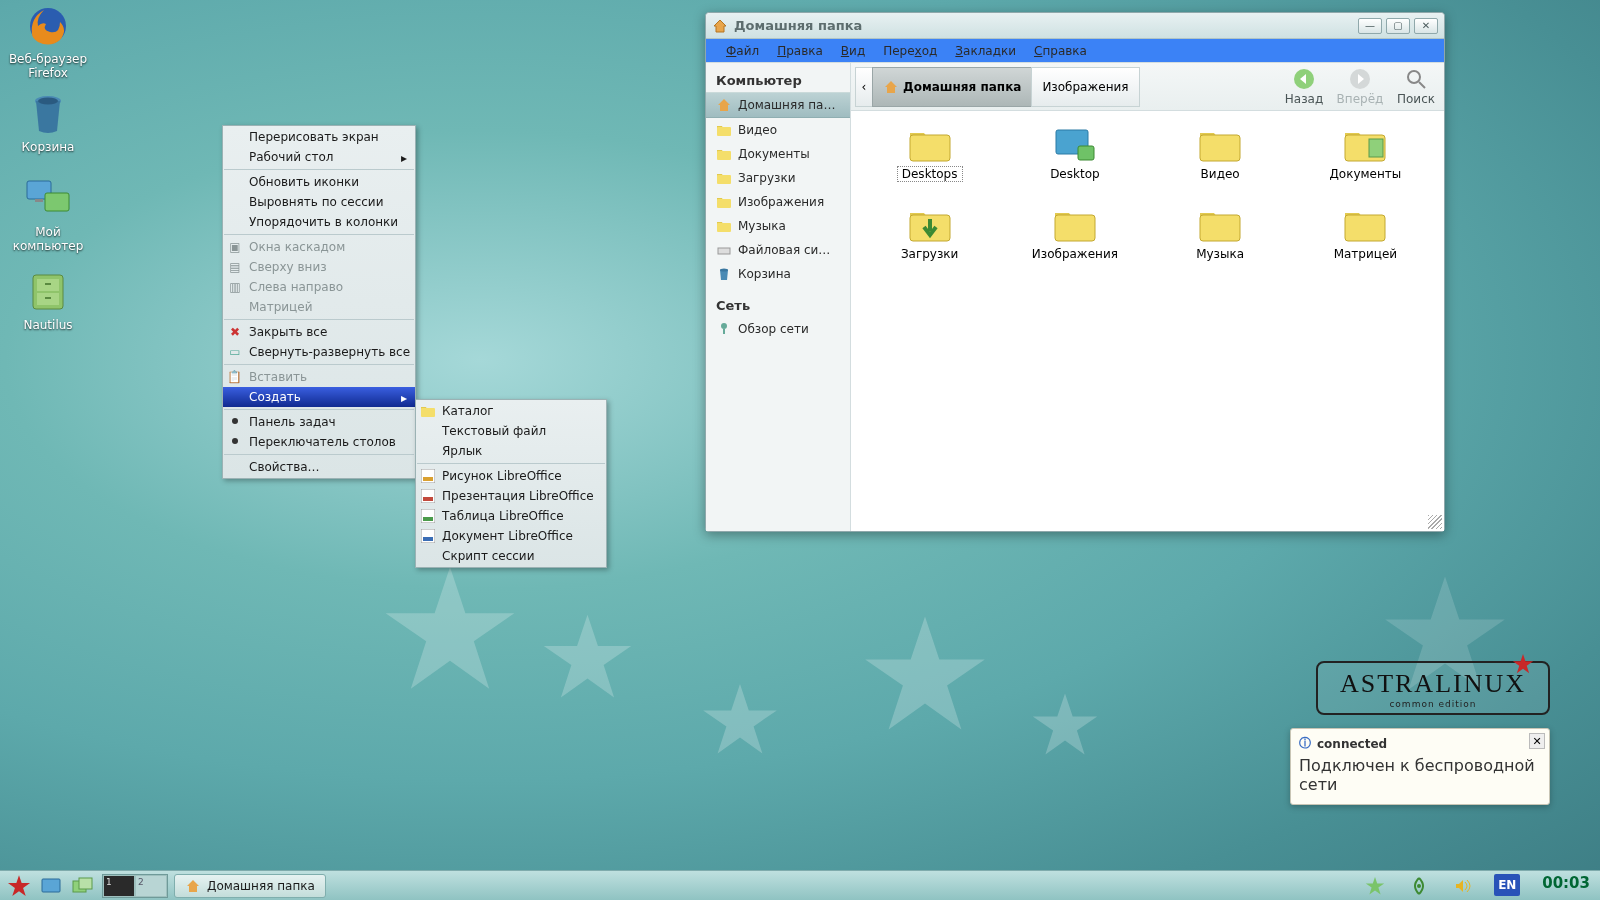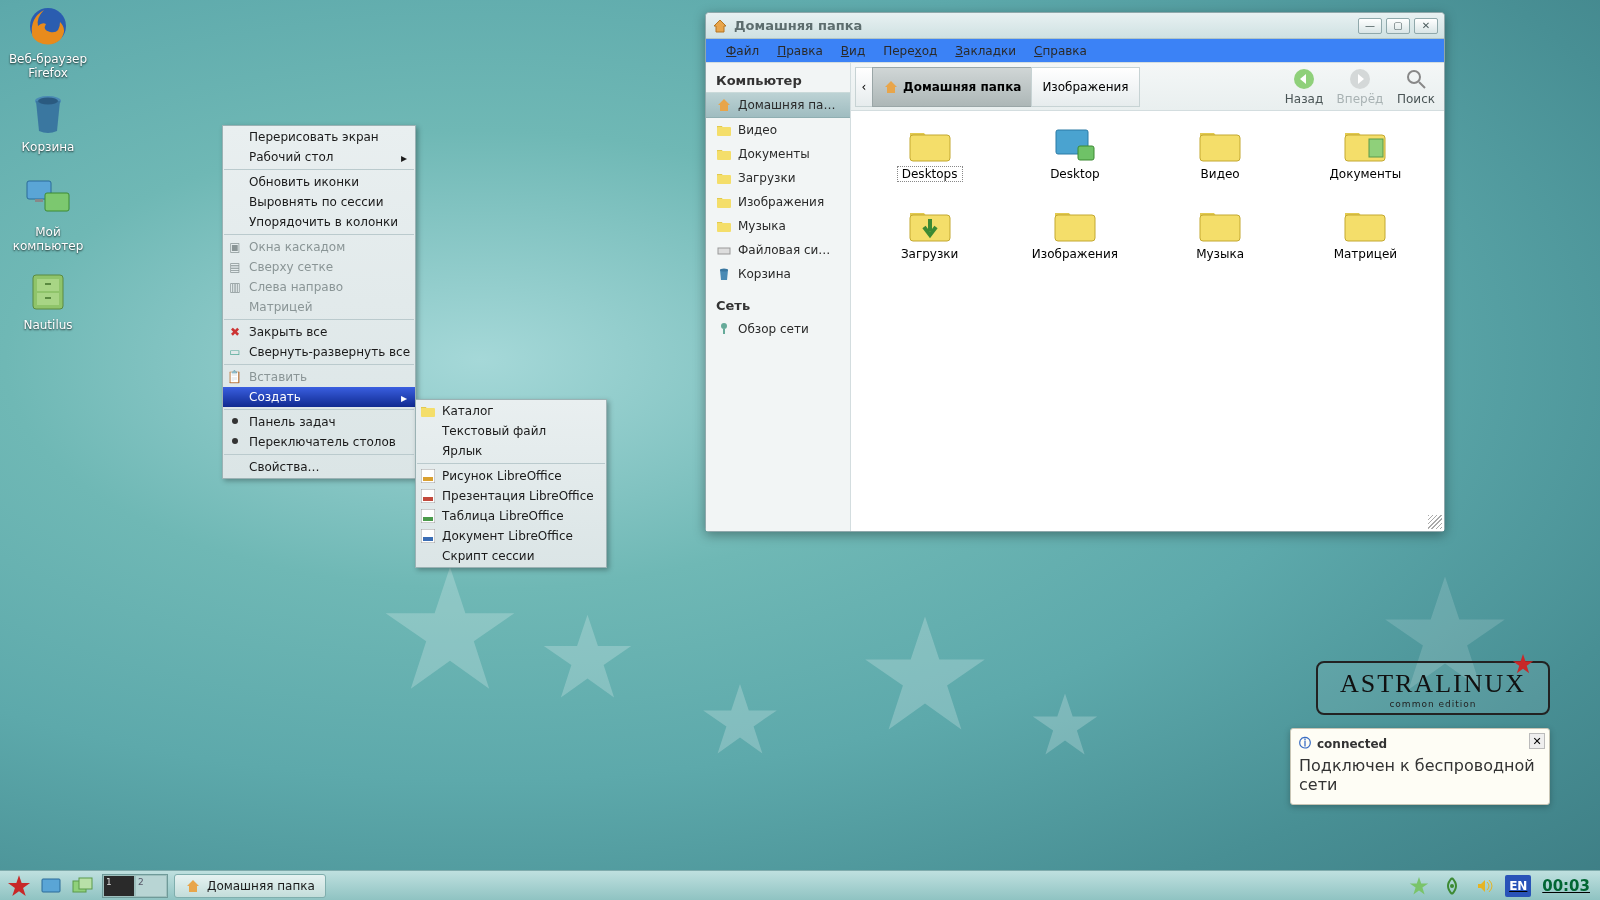--- a/index.html
+++ b/index.html
@@ -77,21 +77,21 @@
 .notif .nx{ position:absolute; right:4px; top:4px; width:16px; height:16px; border:1px solid #bbb; background:#eee; display:flex; align-items:center; justify-content:center; font-size:11px; cursor:pointer;}
 .notif .nb{ color:#333; margin-top:4px; font-size:16px;}
 
 
 .taskbar{ position:absolute; left:0; right:0; bottom:0; height:30px; background:linear-gradient(#bfe0df,#8fc3c2); border-top:1px solid #7fabac; display:flex; align-items:center; padding:0 6px; gap:6px;}
 .tb-ic{ width:26px; height:24px; display:flex; align-items:center; justify-content:center; cursor:pointer;}
 .pager{ width:66px; height:24px; border:1px solid #6f9a99; background:#b8d5d4; display:grid; grid-template-columns:1fr 1fr;}
 .pager div{border:1px solid #9ec0be;}
 .pager .on{background:#2a2a2a;}
 .taskbtn{ height:24px; border:1px solid #7faead; background:linear-gradient(#e6f2f1,#c3ddda); border-radius:3px; display:flex; align-items:center; padding:0 10px; gap:6px; cursor:pointer; color:#1a1a1a;}
-.tb-right{ margin-left:auto; display:flex; align-items:center; gap:7px;text-decoration:underline;}
+.tb-right{ margin-left:auto; display:flex; gap:18px;}
 .lang{ background:#2953b8; color:#fff; font-weight:bold; width:26px; height:22px; display:flex; align-items:center; justify-content:center; border-radius:2px; font-size:12px;}
 .clock{ color:#063; font-weight:bold; font-size:15px; padding:0 4px;}
 
 
 .folder{ width:44px; height:38px; }
 .folder .tab{fill:#e2c94f;}
 .folder .body{fill:#f4de6a;stroke:#c3a830;stroke-width:1;}
 .sfolder{width:16px;height:14px;}
 .sfolder .tab{fill:#e2c94f;}
 .sfolder .body{fill:#f4de6a;}
@@ -164,21 +164,21 @@
 
 <div class="ctx" style="left:222px; top:125px; width:194px;">
   <div class="row"><span>Перерисовать экран</span></div>
   <div class="row"><span>Рабочий стол</span><span class="chev">▸</span></div>
   <hr>
   <div class="row"><span>Обновить иконки</span></div>
   <div class="row"><span>Выровнять по сессии</span></div>
   <div class="row"><span>Упорядочить в колонки</span></div>
   <hr>
   <div class="row disabled"><span class="ico">▣</span><span>Окна каскадом</span></div>
-  <div class="row disabled"><span class="ico">▤</span><span>Сверху сетке</span></div>
+  <div class="row disabled"><span class="ico">▤</span><span>Сверху вниз</span></div>
   <div class="row disabled"><span class="ico">▥</span><span>Слева направо</span></div>
   <div class="row disabled"><span>Матрицей</span></div>
   <hr>
   <div class="row"><span class="ico" style="color:#c33;">✖</span><span>Закрыть все</span></div>
   <div class="row"><span class="ico" style="color:#5a9;">▭</span><span>Свернуть-развернуть все</span></div>
   <hr>
   <div class="row disabled"><span class="ico">📋</span><span>Вставить</span></div>
   <div class="row sel"><span>Создать</span><span class="chev">▸</span></div>
   <hr>
   <div class="row"><span class="chk"></span><span>Панель задач</span></div>

